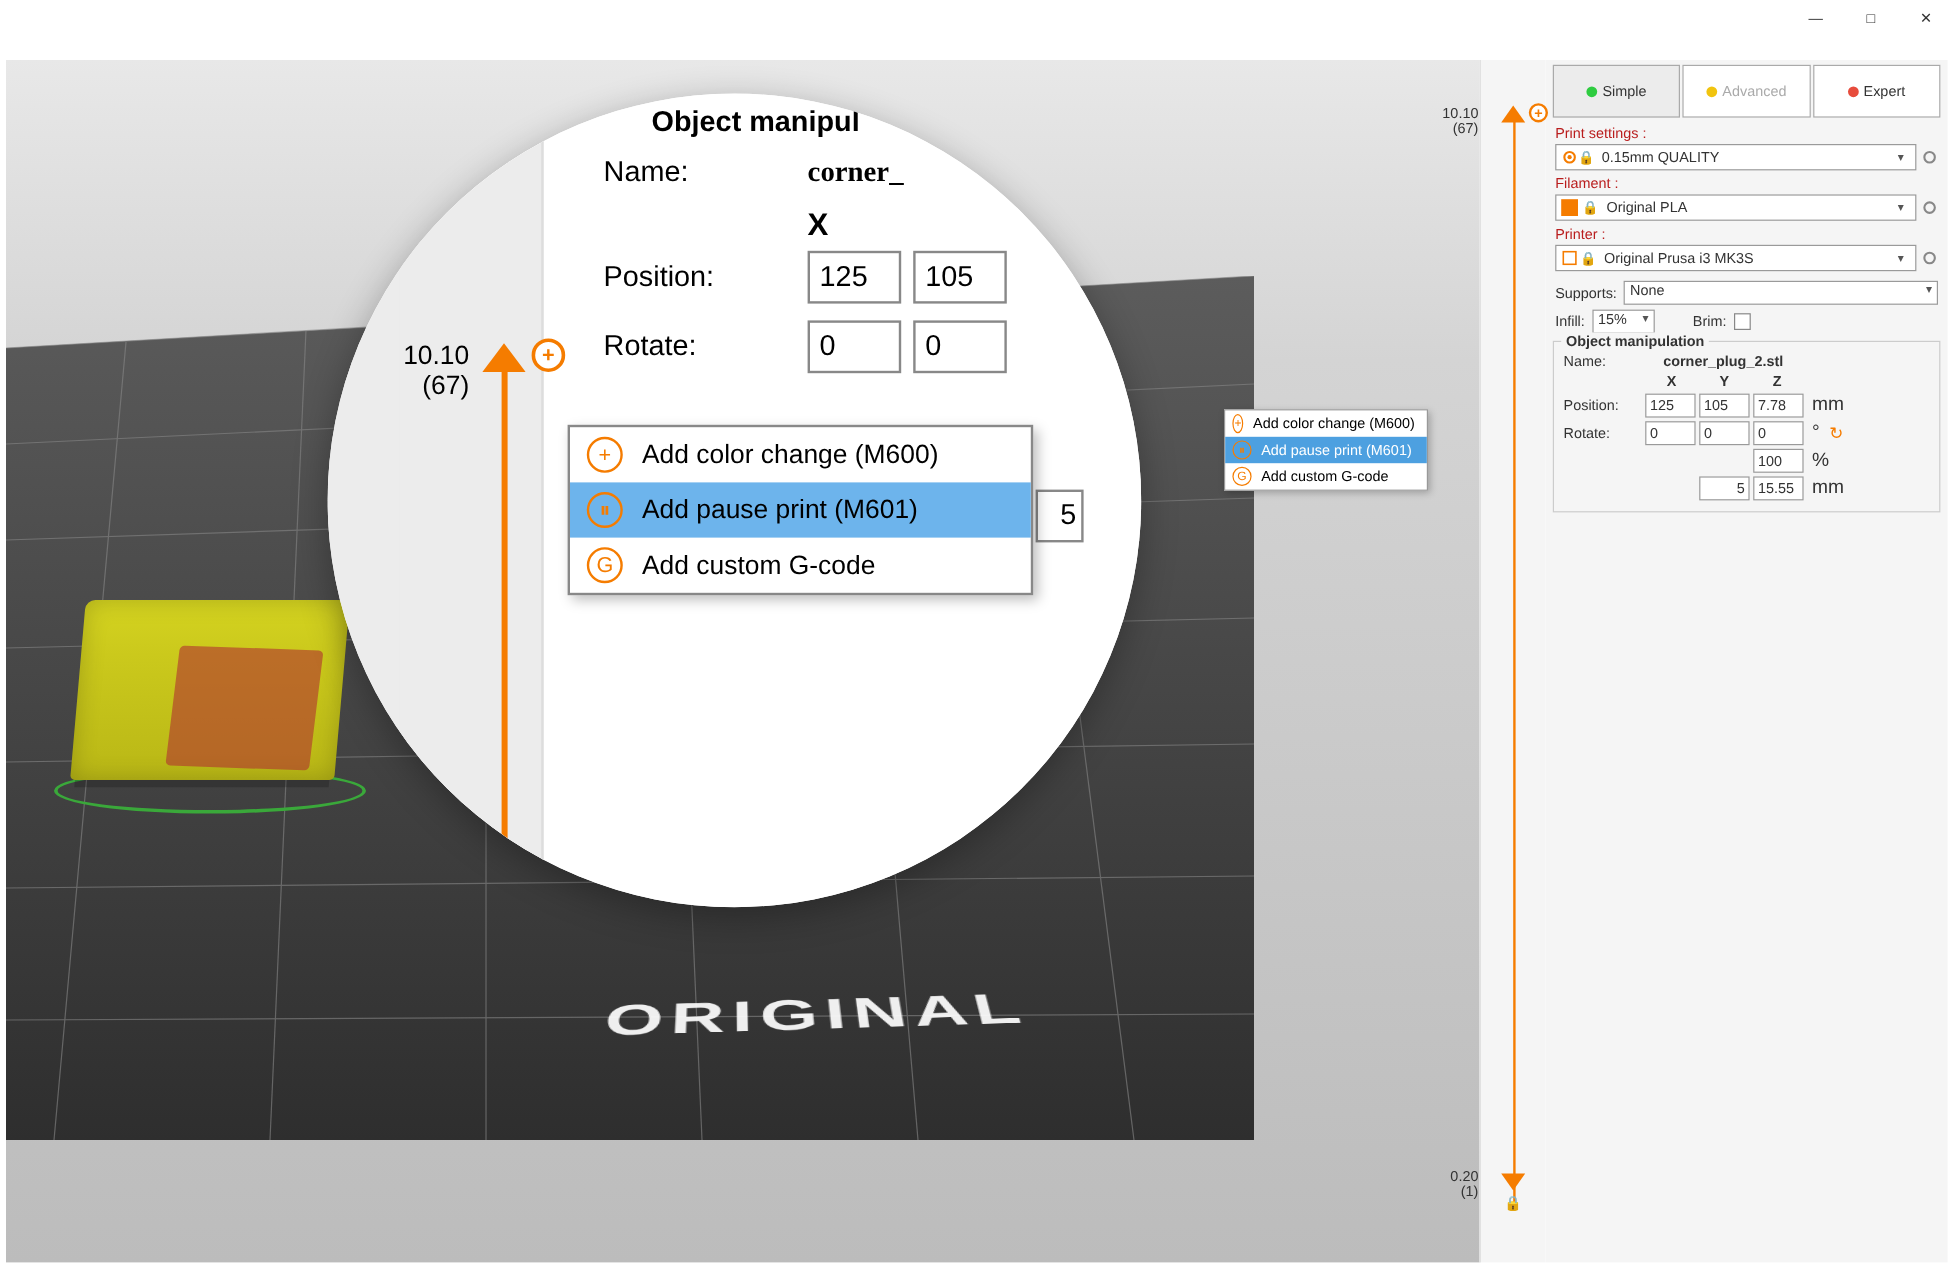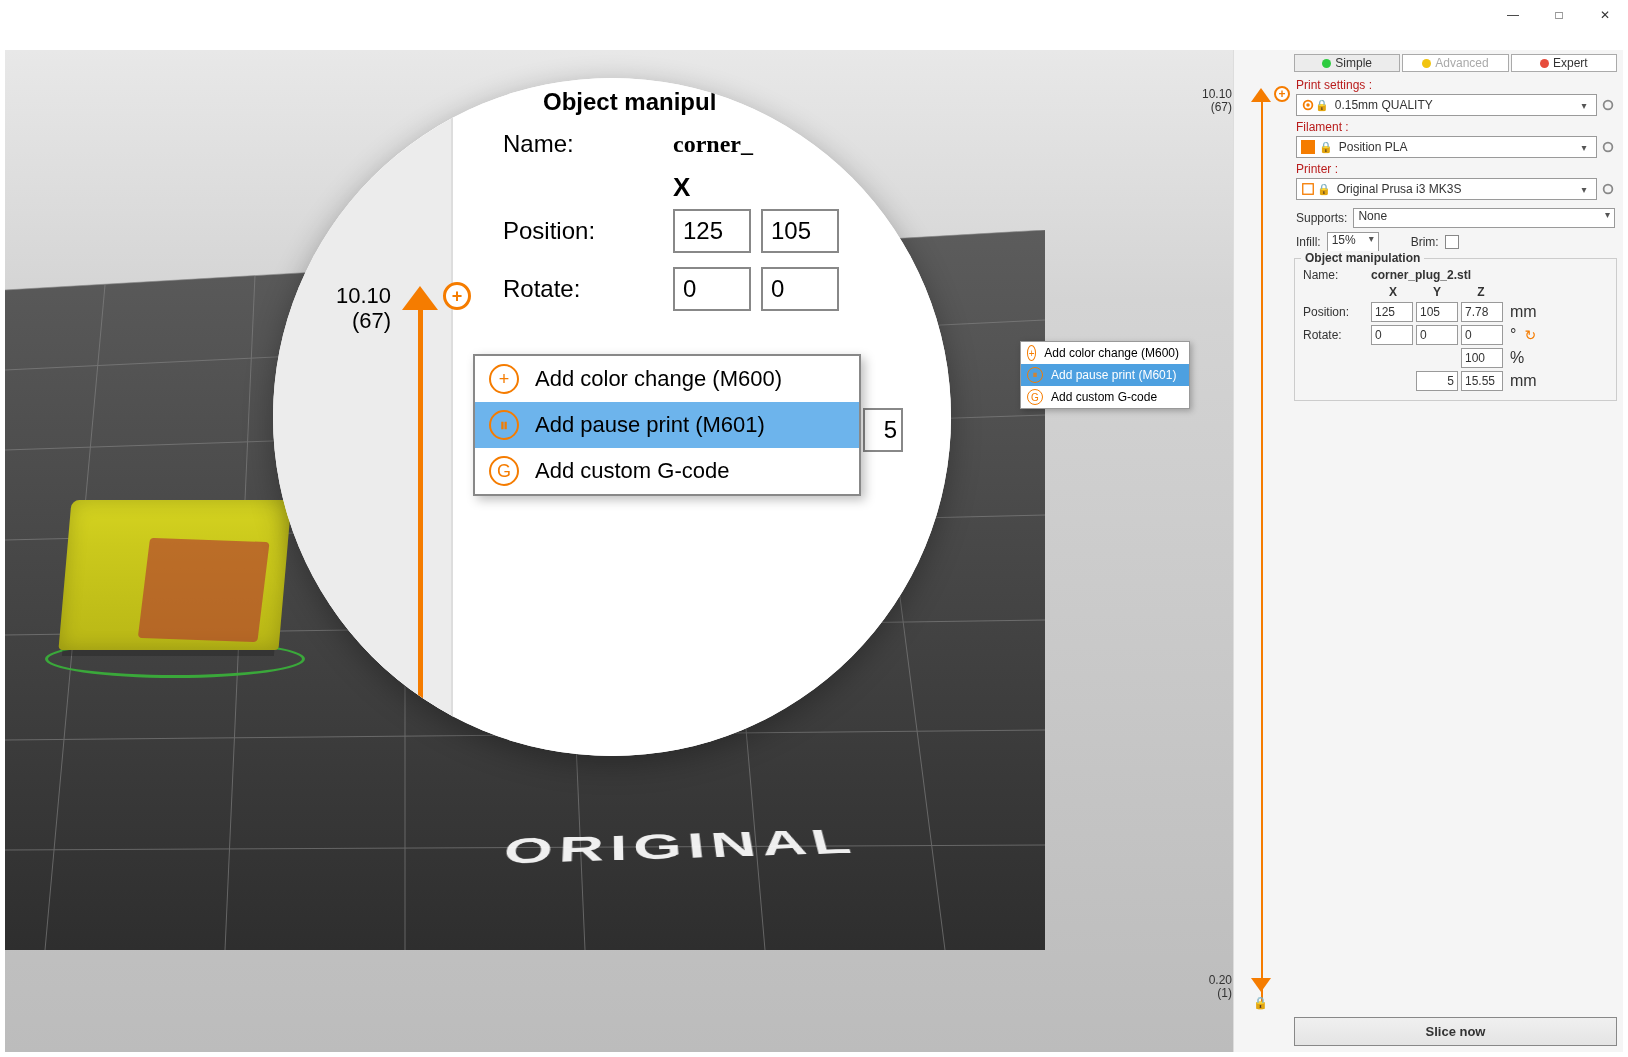--- a/index.html
+++ b/index.html
@@ -35,21 +35,21 @@
 .thumb-tri.dn { border-top: 14px solid #f57c00; }
 .lock-icon { margin-top: 4px; font-size: 12px; color: #f57c00; text-align: center; }
 .slider-label { position: absolute; left: -40px; font-size: 12px; color: #333; text-align: right; width: 38px; line-height: 1.1; }
 .slider-label.top { top: 38px; }
 .slider-label.bot { bottom: 52px; }
 .plus-badge { position: absolute; left: 40px; top: 36px; width: 16px; height: 16px; border: 2px solid #f57c00; border-radius: 50%; font-size: 12px; color: #f57c00; display: flex; align-items: center; justify-content: center; font-weight: bold; background: #fff; }
 
 
 .side-panel { width: 335px; background: #f5f5f5; display: flex; flex-direction: column; font-size: 12px; color: #333; }
 .mode-tabs { display: flex; gap: 2px; justify-content: center; padding: 4px 6px; }
-.mode-tab { flex: 1; border: 1px solid #aaa; background: #fff; display: flex; align-items: center; justify-content: center; gap: 4px; padding: 1px 4px; font-size: 12px; }
+.mode-tab { flex: 1; border: 1px solid #aaa; background: #fff; display: flex; align-items: center; justify-content: center; gap: 4px; padding: 14px 4px; font-size: 12px; }
 .mode-tab.active { background: #ececec; }
 .dot { width: 9px; height: 9px; border-radius: 50%; display: inline-block; }
 .dot.g { background: #2ecc40; } .dot.y { background: #f1c40f; } .dot.r { background: #e74c3c; }
 
 .section { padding: 2px 8px; }
 .section-label { font-size: 12px; color: #b91c1c; margin-bottom: 2px; }
 .combo-row { display: flex; align-items: center; gap: 4px; margin-bottom: 4px; }
 .combo { flex: 1; display: flex; align-items: center; background: #fff; border: 1px solid #9a9a9a; height: 22px; padding: 0 4px; position: relative; }
 .combo .lock { margin-right: 6px; font-size: 11px; color: #555; }
 .combo .txt { flex: 1; font-size: 12px; overflow: hidden; text-overflow: ellipsis; white-space: nowrap; }
@@ -62,21 +62,21 @@
 .inline-label { font-size: 12px; }
 .mini-select { background: #fff; border: 1px solid #9a9a9a; height: 20px; padding: 0 18px 0 4px; font-size: 12px; position: relative; }
 .mini-select::after { content: '▾'; position: absolute; right: 4px; font-size: 10px; color: #555; }
 .checkbox { width: 14px; height: 14px; border: 1px solid #888; background: #fff; display: inline-block; }
 
 
 .om-group { margin: 4px 6px; border: 1px solid #ccc; padding: 6px 6px 6px 8px; position: relative; }
 .om-title { position: absolute; top: -8px; left: 6px; background: #f5f5f5; padding: 0 4px; font-weight: 600; font-size: 12px; }
 .om-row { display: flex; align-items: center; margin: 3px 0; }
 .om-row .lbl { width: 68px; font-size: 12px; }
-.om-row .val { width: 130px; font-weight: 600; font-size: 12px; }
+.om-row .val { width: 130px; font-weight: 600; font-size: 12px; text-align: center; }
 .axis-head { display: flex; margin-left: 68px; }
 .axis-head span { width: 44px; text-align: center; font-weight: 600; font-size: 12px; }
 .num-in { width: 42px; height: 20px; border: 1px solid #9a9a9a; background: #fff; margin-right: 3px; padding: 0 3px; font-size: 12px; display: flex; align-items: center; }
 .unit { font-size: 16px; margin-left: 4px; }
 .reset-ico { margin-left: 8px; color: #f57c00; font-size: 14px; }
 
 
 .ctx-menu { position: absolute; background: #fff; border: 1px solid #999; box-shadow: 2px 2px 6px rgba(0,0,0,0.25); z-index: 50; font-size: 12px; }
 .ctx-item { display: flex; align-items: center; gap: 8px; padding: 3px 10px 3px 6px; white-space: nowrap; }
 .ctx-item.sel { background: #4da0e0; color: #fff; }
@@ -256,21 +256,21 @@
         <svg class="gear-out" viewBox="0 0 16 16">
             <circle cx="8" cy="8" r="5" fill="none" stroke="#888" stroke-width="2"></circle>
           </svg>
       </div>
 
       <div class="section-label">Filament :</div>
       <div class="combo-row">
         <div class="combo">
           <span class="swatch"></span>
           <span class="lock">🔒</span>
-          <span class="txt">Position PLA</span>
+          <span class="txt">Original PLA</span>
           <span class="dd">▾</span>
         </div>
         <svg class="gear-out" viewBox="0 0 16 16">
             <circle cx="8" cy="8" r="5" fill="none" stroke="#888" stroke-width="2"></circle>
           </svg>
       </div>
 
       <div class="section-label">Printer :</div>
       <div class="combo-row">
         <div class="combo">
@@ -335,21 +335,20 @@
       <div class="om-row">
         <span class="lbl"></span>
         <span style="width:45px"></span>
         <span class="num-in" style="text-align:right;justify-content:flex-end">5</span>
         <span class="num-in">15.55</span>
         <span class="unit">mm</span>
       </div>
     </div>
 
     <div style="flex:1"></div>
-    <div class="slice-btn">Slice now</div>
   </div>
 </div>
 
 <div id="ctx-real" class="ctx-menu">
   <div class="ctx-item">
     <span class="ctx-ico">+</span>
     <span>Add color change (M600)</span>
   </div>
   <div class="ctx-item sel">
     <span class="ctx-ico">⏸</span>

